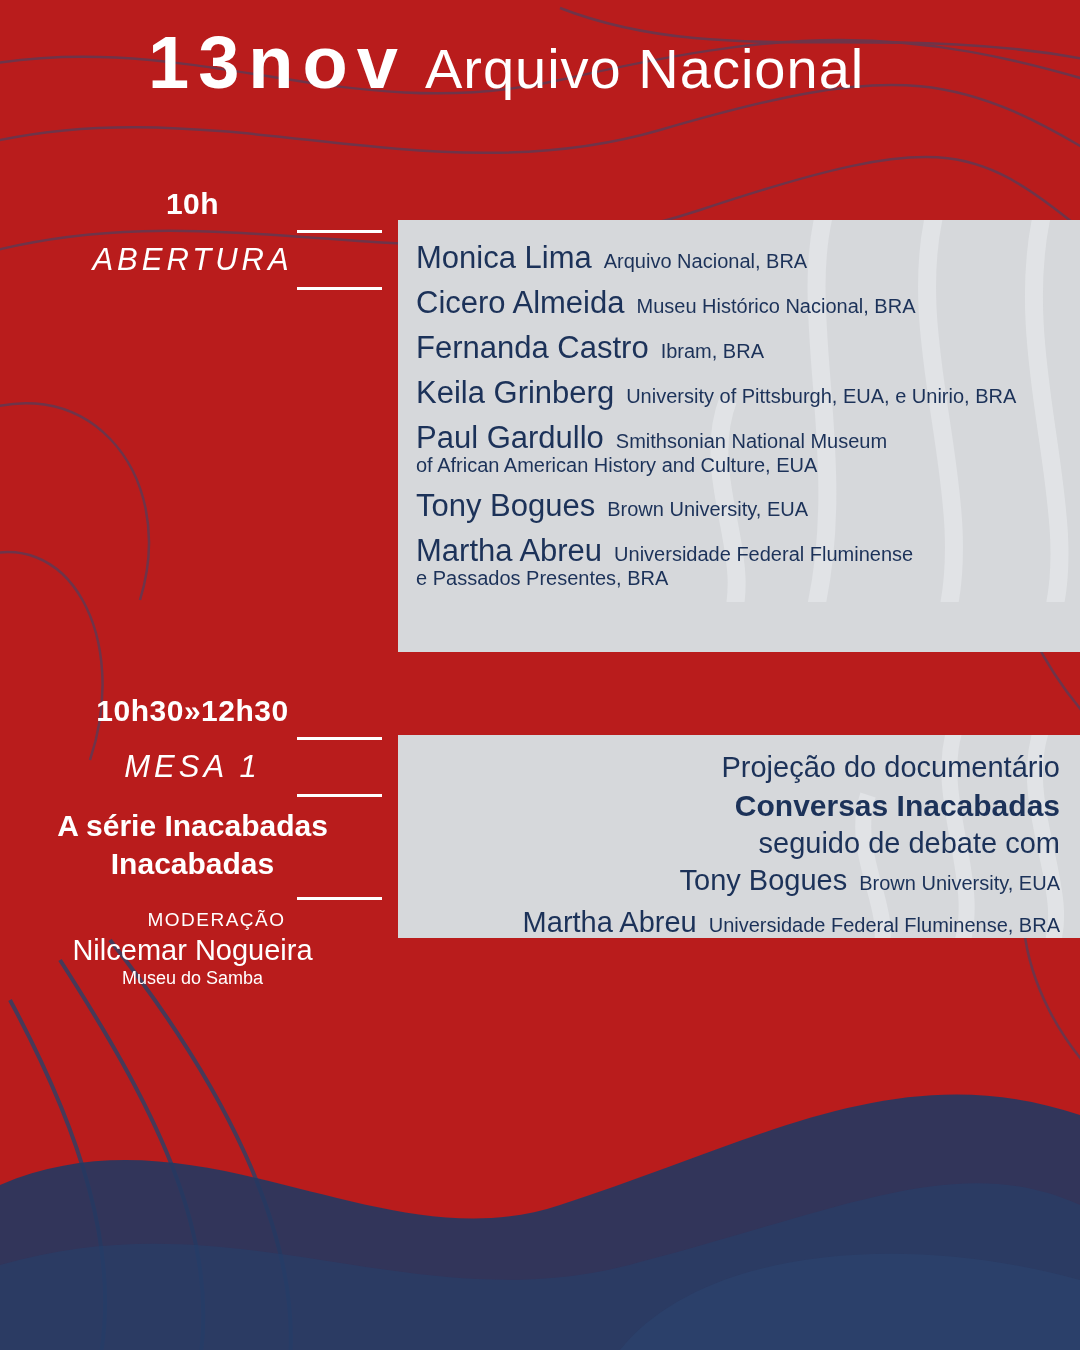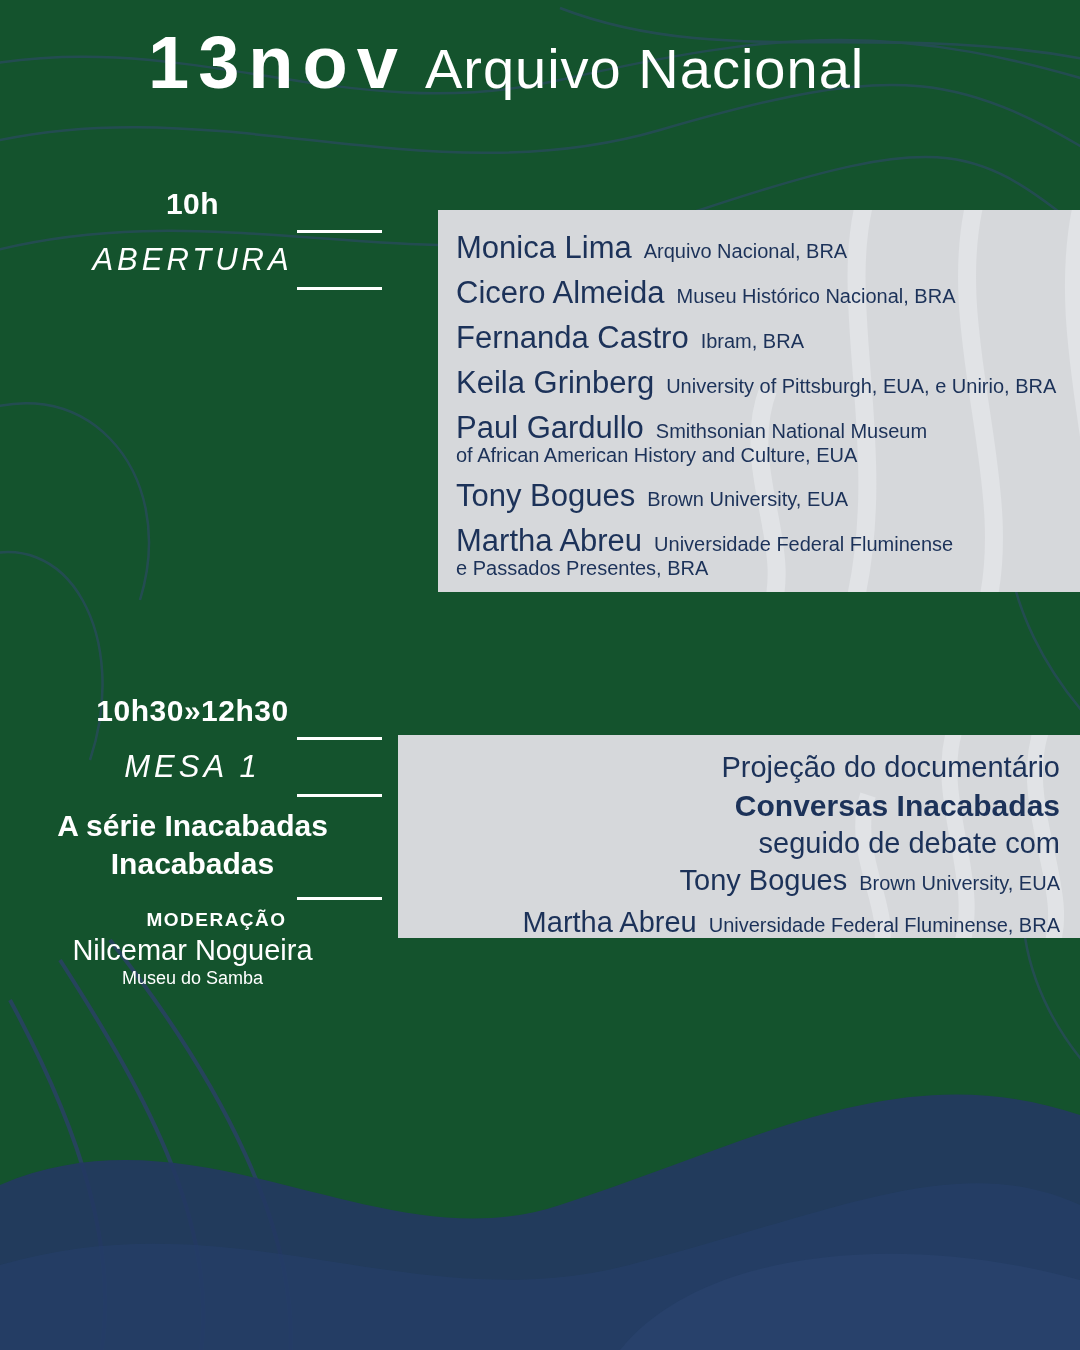--- a/index.html
+++ b/index.html
@@ -1,46 +1,46 @@
 <!DOCTYPE html>
 <html><head>
 <meta charset="utf-8">
 <style>
   html,body{margin:0;padding:0;}
   .page{
     position:relative;width:1080px;height:1350px;overflow:hidden;
-    background:#14532d;
+    background:#b91c1c;
     font-family:"Liberation Sans", sans-serif;
     -webkit-font-smoothing:antialiased;
   }
   .bg-svg{position:absolute;inset:0;z-index:0;pointer-events:none;}
 
   
   .header{position:absolute;left:148px;top:26px;z-index:2;display:flex;align-items:baseline;gap:18px;color:#fff;}
   .header .date{font-size:74px;font-weight:800;letter-spacing:9px;line-height:1;}
   .header .venue{font-size:56px;font-weight:400;letter-spacing:1px;line-height:1;}
 
   
   .leftcol{position:absolute;left:0;width:385px;text-align:center;color:#fff;z-index:2;}
   .lc1{top:188px;}
   .lc2{top:695px;}
   .time{font-size:30px;font-weight:700;line-height:32px;letter-spacing:.5px;}
   .rule{width:85px;height:3px;background:#fff;margin:10px 3px 10px auto;}
   .session-title{font-size:31px;font-weight:400;letter-spacing:4px;line-height:34px;font-style:italic;}
   .subtitle{font-size:30px;font-weight:700;line-height:38px;margin-top:2px;}
-  .mod-label{font-size:19px;font-weight:700;letter-spacing:1.5px;line-height:22px;margin-top:8px;padding-left:48px;}
+  .mod-label{font-size:19px;font-weight:400;letter-spacing:1.5px;line-height:22px;margin-top:8px;padding-left:48px;}
   .mod-name{font-size:29px;font-weight:400;line-height:34px;margin-top:2px;}
   .mod-aff{font-size:18px;font-weight:400;line-height:22px;}
 
   
   .panel{
     position:absolute;left:398px;right:0;background:#D6D8DB;color:#1C3259;
     overflow:hidden;z-index:1;
   }
-  .panel1{top:210px;height:382px;margin-left:40px;}
+  .panel1{top:220px;height:432px;}
   .panel2{top:735px;height:203px;}
   .panel-tex{position:absolute;inset:0;pointer-events:none;}
   .panel-inner{position:relative;z-index:1;padding:20px 20px 0 18px;}
   .panel2 .panel-inner{padding-top:14px;text-align:right;}
 
   .row{margin-bottom:9px;white-space:nowrap;}
   .name{font-size:31px;font-weight:400;line-height:36px;}
   .affil{font-size:20px;font-weight:400;margin-left:12px;}
   .affil-cont{font-size:20px;line-height:27px;margin-top:-4px;margin-bottom:9px;white-space:nowrap;}
 

